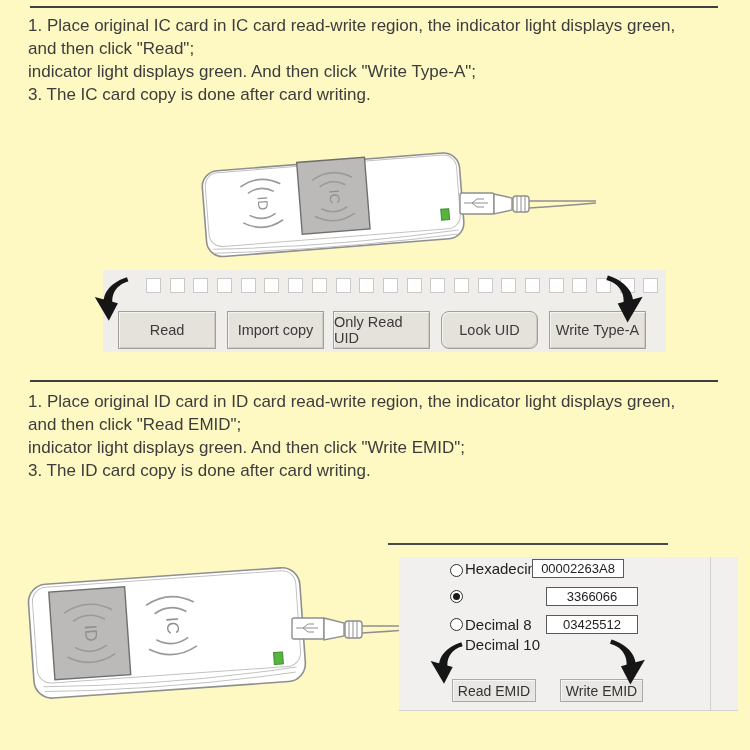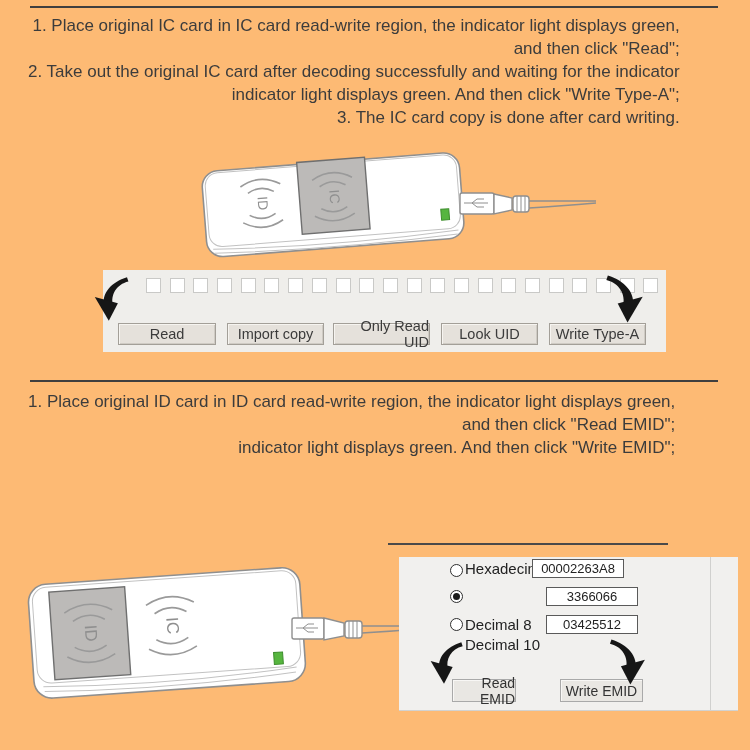--- a/index.html
+++ b/index.html
@@ -1,25 +1,25 @@
 <!DOCTYPE html>
 <html><head>
 <meta charset="utf-8">
 <style>
   html,body{margin:0;padding:0;background:#fff;}
-  .page{position:relative;width:750px;height:750px;background:#fdba74;overflow:hidden;
-        font-family:"Liberation Sans",sans-serif;color:#3c3c3c;text-align:right;}
+  .page{position:relative;width:750px;height:750px;background:#fef9c3;overflow:hidden;
+        font-family:"Liberation Sans",sans-serif;color:#3c3c3c;}
   .rule{position:absolute;background:#3f3f3f;height:2px;}
   .instructions{position:absolute;font-size:17px;line-height:23px;}
   .instructions div{white-space:nowrap;}
   
   .toolbar-panel{position:absolute;left:103px;top:270px;width:563px;height:82px;background:#efeeeb;}
   .cb-row{position:absolute;left:146px;top:278px;display:flex;gap:8.7px;}
   .cb{width:13px;height:13px;background:#ffffff;border:1px solid #c9c9c7;}
-  .tb-btn{position:absolute;top:323px;height:22px;background:#e5e1db;border:1px solid #a39f98;
+  .tb-btn{position:absolute;top:311px;height:38px;background:#e5e1db;border:1px solid #a39f98;
           box-shadow:inset 1px 1px 0 #f6f4f0, inset -1px -1px 0 #cfcbc4;
           display:flex;align-items:center;justify-content:center;
           font-size:14.5px;color:#3b3b3b;box-sizing:border-box;cursor:default;}
   
   .form-topline{position:absolute;left:388px;top:543px;width:280px;height:2px;background:#4a4a4a;}
   .form-panel{position:absolute;left:399px;top:557px;width:339px;height:154px;background:#f1f0ee;
               border-bottom:1px solid #d2d2d0;box-sizing:border-box;}
   .form-divider{position:absolute;left:311px;top:0;width:1px;height:100%;background:#d0d0ce;}
   .radio{position:absolute;width:13px;height:13px;border:1.6px solid #2e2e2e;border-radius:50%;
          background:#fff;box-sizing:border-box;}
@@ -42,21 +42,20 @@
 </head>
 <body>
 
 <div class="page">
 
   <div class="rule" style="left:30px;top:6px;width:688px;"></div>
 
   <div class="instructions" style="left:28px;top:14px;">
     <div>1. Place original IC card in IC card read-write region, the indicator light displays green,</div>
     <div>and then click "Read";</div>
-    <div>2. Take out the original IC card after decoding successfully and waiting for the indicator</div>
     <div>indicator light displays green. And then click "Write Type-A";</div>
     <div>3. The IC card copy is done after card writing.</div>
   </div>
 
   <svg class="device" style="left:200px;top:152px;width:400px;height:120px" viewBox="0 0 400 120">
     <g transform="rotate(-4.5 130 52)">
       <rect class="dev-stroke" x="4" y="10" width="258" height="86" rx="16"></rect>
       <rect class="dev-thin" x="7" y="12" width="252" height="74" rx="13"></rect>
       <path class="dev-thin" d="M10,88 Q133,95 256,88"></path>
       <path class="dev-thin" d="M11,92 Q133,98 255,92"></path>
@@ -108,21 +107,21 @@
       <div class="cb"></div>
       <div class="cb"></div>
       <div class="cb"></div>
       <div class="cb"></div>
       <div class="cb"></div>
       <div class="cb"></div>
     </div>
   <div class="tb-btn" style="left:118px;width:98px;">Read</div>
   <div class="tb-btn" style="left:227px;width:97px;">Import copy</div>
   <div class="tb-btn" style="left:333px;width:97px;">Only Read UID</div>
-  <div class="tb-btn" style="left:441px;width:97px;">Look UID</div>
+  <div class="tb-btn" style="left:441px;width:97px;border-radius:8px;">Look UID</div>
   <div class="tb-btn" style="left:549px;width:97px;">Write Type-A</div>
 
   <svg class="arrow" style="left:92px;top:272px;width:42px;height:54px" viewBox="0 0 60 66">
     <g fill="#161616">
       <path d="M50,2 C28,9 13,24 17,46 L30,43 C26,27 35,12 52,8 Z"></path>
       <path d="M4,30 L37,39 L24,64 Z"></path>
     </g>
   </svg>
   <svg class="arrow" style="left:600px;top:274px;width:46px;height:50px" viewBox="0 0 60 66">
     <g fill="#161616" transform="translate(60,0) scale(-1,1)">
@@ -130,20 +129,21 @@
       <path d="M4,30 L37,39 L24,64 Z"></path>
     </g>
   </svg>
 
   <div class="rule" style="left:30px;top:380px;width:688px;"></div>
 
   <div class="instructions" style="left:28px;top:390px;">
     <div>1. Place original ID card in ID card read-write region, the indicator light displays green,</div>
     <div>and then click "Read EMID";</div>
     <div>indicator light displays green. And then click "Write EMID";</div>
+    <div>3. The ID card copy is done after card writing.</div>
   </div>
 
   <svg class="device" style="left:26px;top:562px;width:410px;height:152px" viewBox="0 0 410 152">
     <g transform="rotate(-4 140 72)">
       <rect class="dev-stroke" x="5" y="14" width="272" height="114" rx="18"></rect>
       <rect class="dev-thin" x="9" y="17" width="264" height="96" rx="14"></rect>
       <path class="dev-thin" d="M14,116 Q141,124 268,114"></path>
       <path class="dev-thin" d="M15,121 Q141,128 267,119"></path>
       <rect x="26" y="22" width="76" height="88" fill="#bcbab8" stroke="#6f6f6f" stroke-width="1.4"></rect>
       <g transform="translate(64,66)">
@@ -182,21 +182,21 @@
   <div class="field" style="left:532px;top:559px;">00002263A8</div>
 
   <div class="radio sel" style="left:450px;top:590px;"></div>
   <div class="radio-label" style="left:465px;top:587px;margin-top:48px;">Decimal 10</div>
   <div class="field" style="left:546px;top:587px;">3366066</div>
 
   <div class="radio" style="left:450px;top:618px;"></div>
   <div class="radio-label" style="left:465px;top:615px;">Decimal 8</div>
   <div class="field" style="left:546px;top:615px;">03425512</div>
 
-  <div class="form-btn" style="left:452px;top:679px;width:64px;">Read EMID</div>
+  <div class="form-btn" style="left:452px;top:679px;width:84px;">Read EMID</div>
   <div class="form-btn" style="left:560px;top:679px;width:83px;">Write EMID</div>
 
   <svg class="arrow" style="left:428px;top:640px;width:40px;height:46px" viewBox="0 0 60 66">
     <g fill="#161616">
       <path d="M50,2 C28,9 13,24 17,46 L30,43 C26,27 35,12 52,8 Z"></path>
       <path d="M4,30 L37,39 L24,64 Z"></path>
     </g>
   </svg>
   <svg class="arrow" style="left:604px;top:638px;width:44px;height:48px" viewBox="0 0 60 66">
     <g fill="#161616" transform="translate(60,0) scale(-1,1)">

